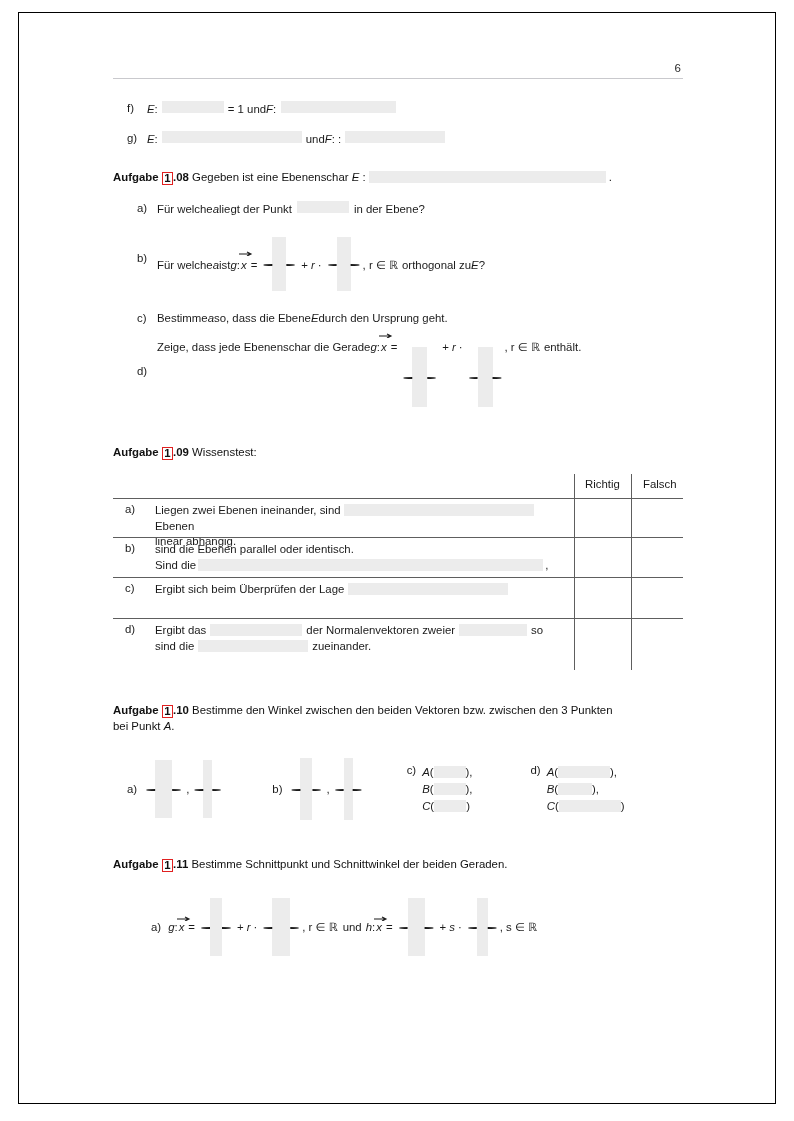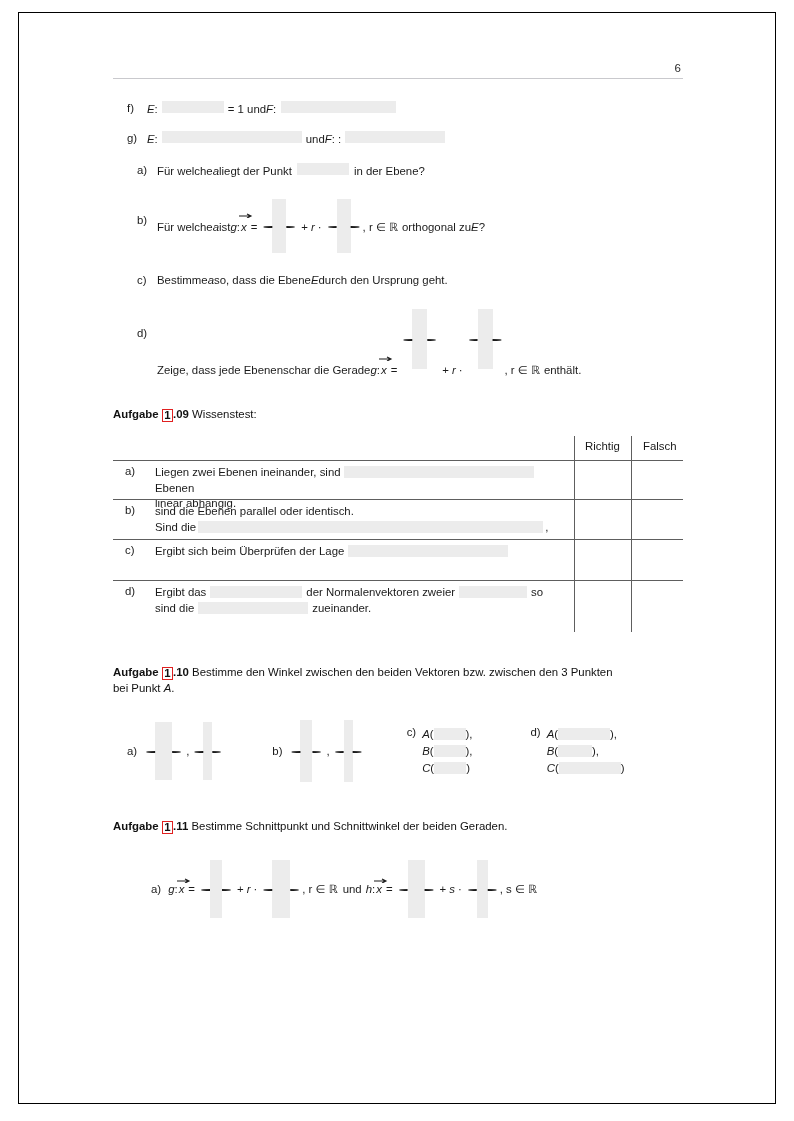--- a/index.html
+++ b/index.html
@@ -262,20 +262,25 @@
         <em class="it">E</em>
         <span> :</span>
         <span class="rd" style="width:140px;margin:0 4px;"></span>
         <span>und </span>
         <em class="it">F</em>
         <span> : :</span>
         <span class="rd" style="width:100px;margin-left:4px;"></span>
       </span>
     </div>
 
+    <div class="task-head">
+      <span class="lbl">Aufgabe</span><span>&nbsp;</span><span class="redbox">1</span><span class="lbl">.08</span>
+      <span>Gegeben ist eine Ebenenschar</span>
+      <em class="it">E</em><span> :</span><span class="rd" style="width:237px;margin:0 3px;"></span><span>.</span>
+    </div>
 
     <div class="item baseline indent-1" style="margin-top:16px;">
       <span class="marker">a)</span>
       <span class="content">
         <span>Für welche </span>
         <em class="it">a</em>
         <span> liegt der Punkt</span>
         <span class="rd" style="width:52px;margin:0 5px;"></span>
         <span>in der Ebene?</span>
       </span>
@@ -324,21 +329,21 @@
         <span>Bestimme </span>
         <em class="it">a</em>
         <span> so, dass die Ebene </span>
         <em class="it">E</em>
         <span> durch den Ursprung geht.</span>
       </span>
     </div>
 
     <div class="item indent-1" style="margin-top:12px;">
       <span class="marker" style="padding-top:26px;">d)</span>
-      <span class="content" style="align-items:flex-end;">
+      <span class="content" style="align-items:flex-start;">
         <span style="padding-top:2px;">Zeige, dass jede Ebenenschar die Gerade </span>
         <em class="it" style="padding-top:2px;">g</em>
         <span style="padding-top:2px;"> : </span>
         <span class="vecx" style="padding-top:2px;">
           <span class="arrow">
             <svg width="14" height="5" viewBox="0 0 14 5">
                 <path d="M0 3 L11 3 M8 1 L12 3 L8 5" stroke="#1a1a1a" stroke-width="1.1" fill="none"></path>
               </svg>
           </span>
           <span>x</span>

